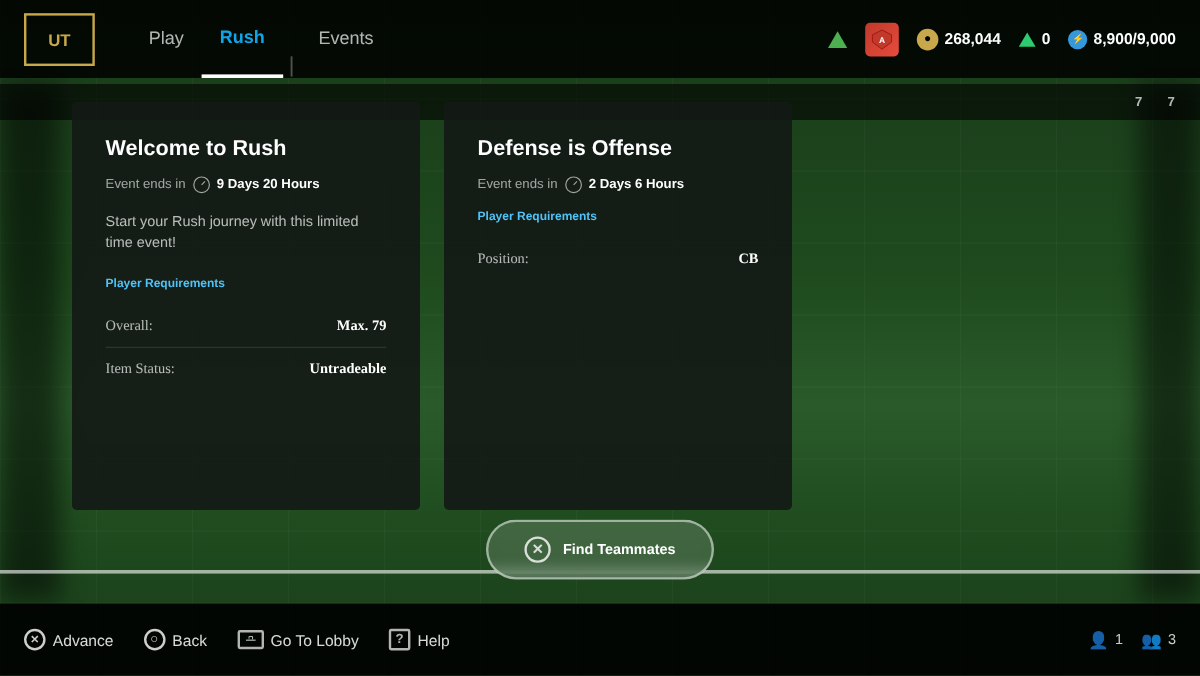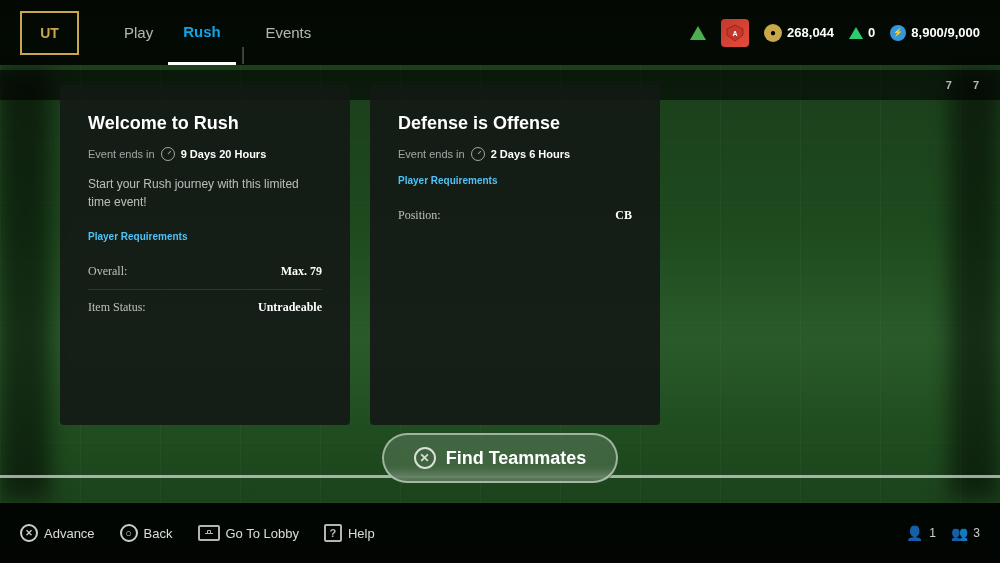--- a/index.html
+++ b/index.html
@@ -332,21 +332,21 @@
       display: flex;
       align-items: center;
       justify-content: center;
       color: rgba(255,255,255,0.8);
       font-size: 12px;
       font-weight: bold;
     }
 
     .find-btn-label {
       color: #fff;
-      font-size: 18px;
+      font-size: 12px;
       font-weight: bold;
     }
 
     
     .bottombar {
       position: absolute;
       bottom: 0;
       left: 0;
       right: 0;
       height: 60px;

